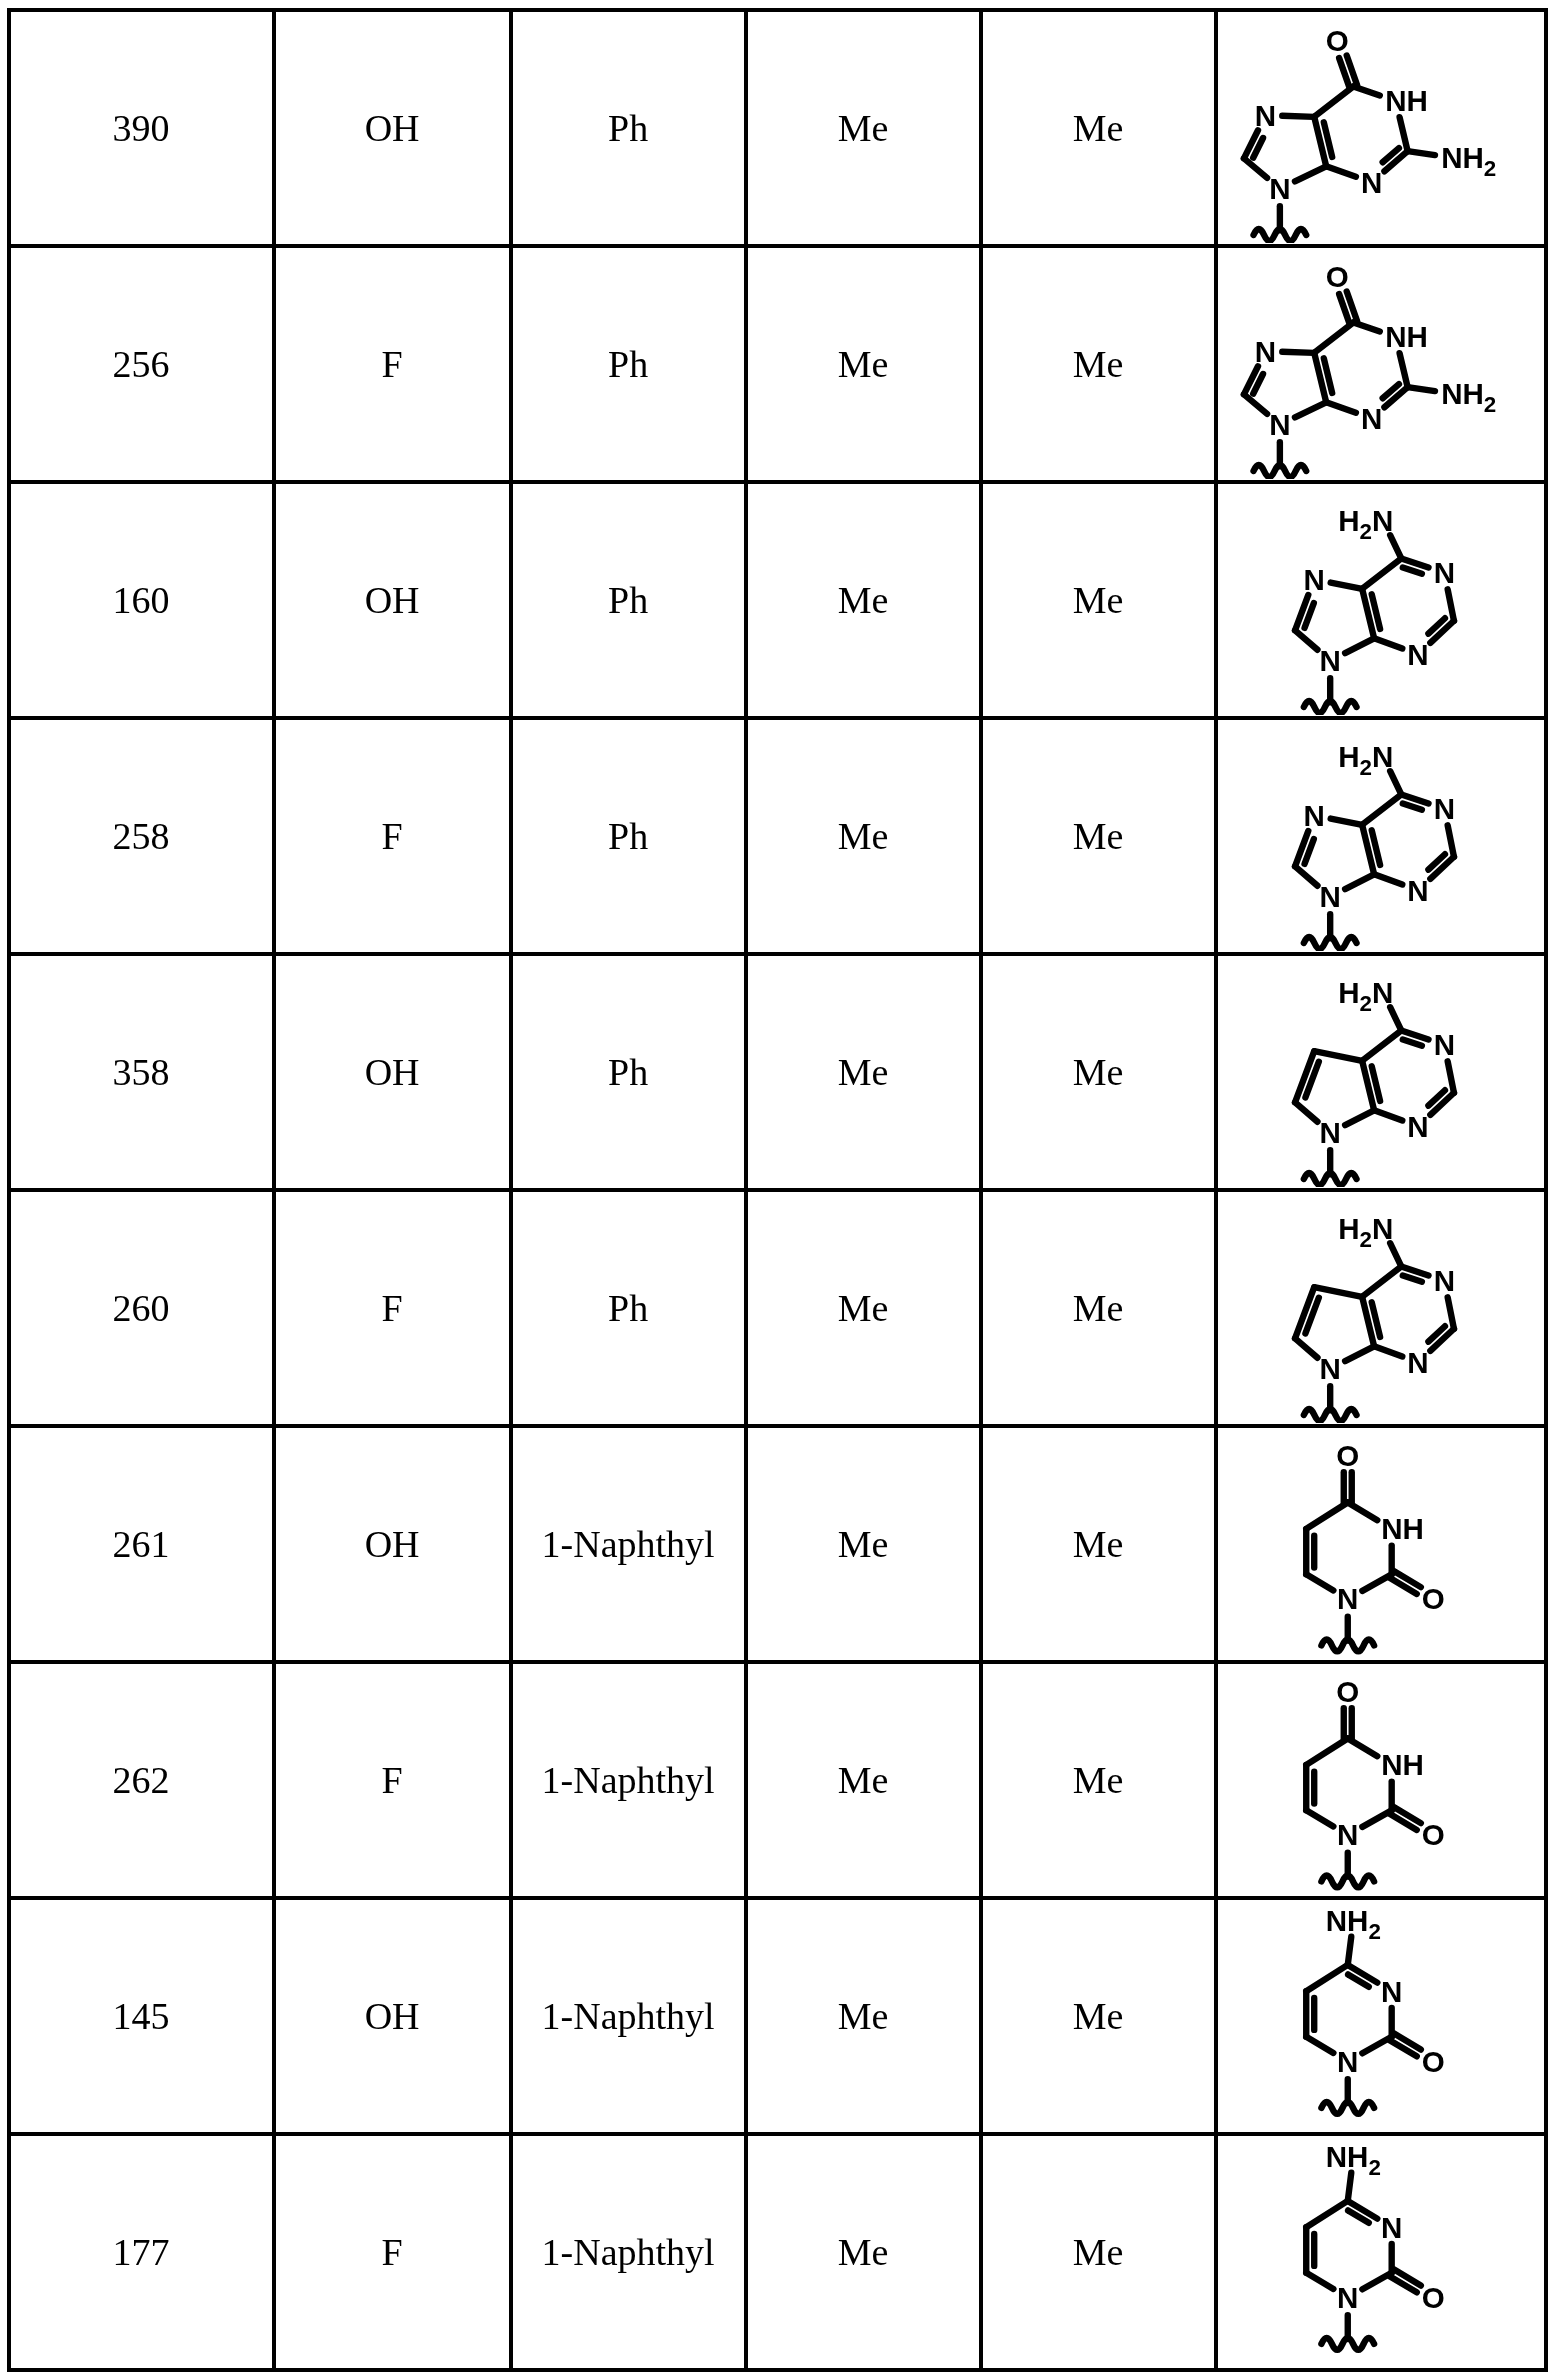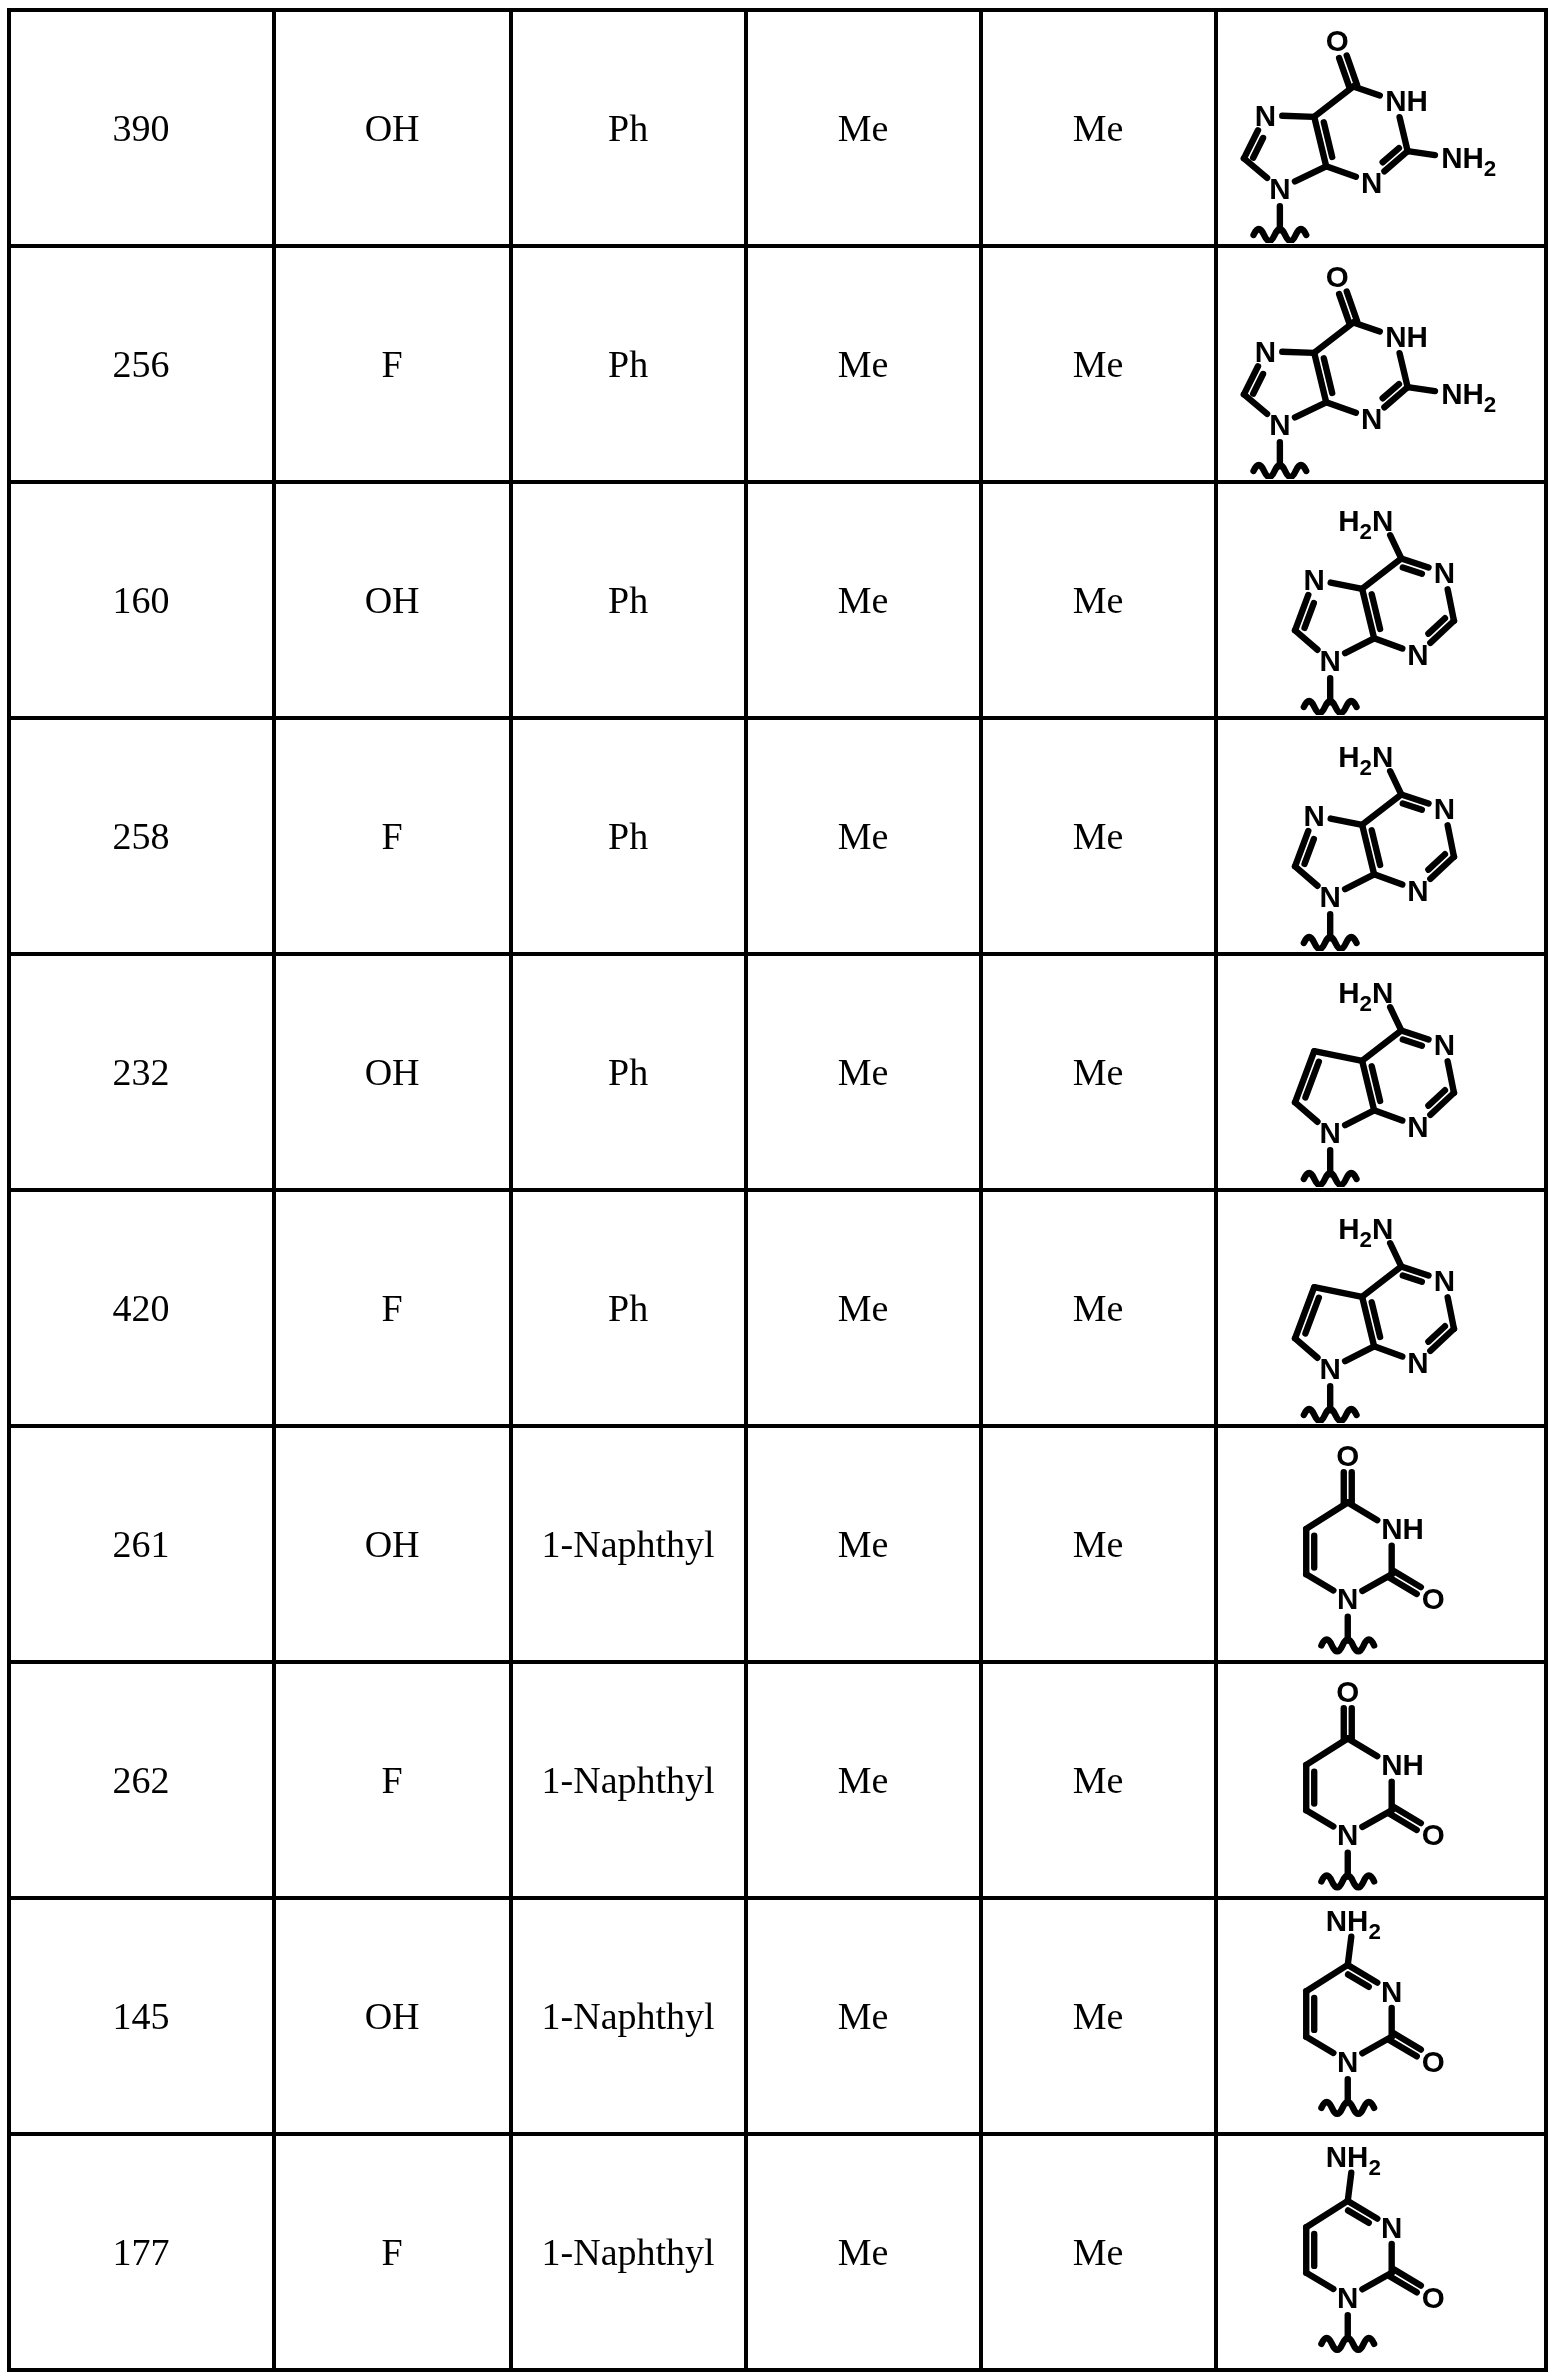--- a/index.html
+++ b/index.html
@@ -185,21 +185,21 @@
                 <text x="248" y="225" text-anchor="middle">N</text>
                 <text x="118" y="131" text-anchor="middle">N</text>
                 <text x="138" y="233" text-anchor="middle">N</text>
                 <line x1="138.0" y1="242.0" x2="138.0" y2="272.0"></line>
                 <path class="wave" d="M 105 278 q 6.6 -15 13.2 0 t 13.2 0 t 13.2 0 t 13.2 0 t 13.2 0"></path>
               </svg>
             </div>
     </td>
   </tr>
         <tr>
-    <td>232</td>
+    <td>358</td>
     <td>OH</td>
     <td>Ph</td>
     <td>Me</td>
     <td>Me</td>
     <td class="structcell">
       <div class="sbox">
               <svg viewBox="0 0 402 288" width="325" height="230" style="font-size:46px">
                 <line x1="227.0" y1="92.0" x2="213.1" y2="62.9"></line>
                 <line x1="227.0" y1="92.0" x2="261.1" y2="103.4"></line>
                 <line x1="228.9" y1="103.2" x2="252.8" y2="111.1"></line>
@@ -219,21 +219,21 @@
                 <text x="281" y="123" text-anchor="middle">N</text>
                 <text x="248" y="225" text-anchor="middle">N</text>
                 <text x="138" y="233" text-anchor="middle">N</text>
                 <line x1="138.0" y1="242.0" x2="138.0" y2="272.0"></line>
                 <path class="wave" d="M 105 278 q 6.6 -15 13.2 0 t 13.2 0 t 13.2 0 t 13.2 0 t 13.2 0"></path>
               </svg>
             </div>
     </td>
   </tr>
         <tr>
-    <td>420</td>
+    <td>260</td>
     <td>F</td>
     <td>Ph</td>
     <td>Me</td>
     <td>Me</td>
     <td class="structcell">
       <div class="sbox">
               <svg viewBox="0 0 402 288" width="325" height="230" style="font-size:46px">
                 <line x1="227.0" y1="92.0" x2="213.1" y2="62.9"></line>
                 <line x1="227.0" y1="92.0" x2="261.1" y2="103.4"></line>
                 <line x1="228.9" y1="103.2" x2="252.8" y2="111.1"></line>

